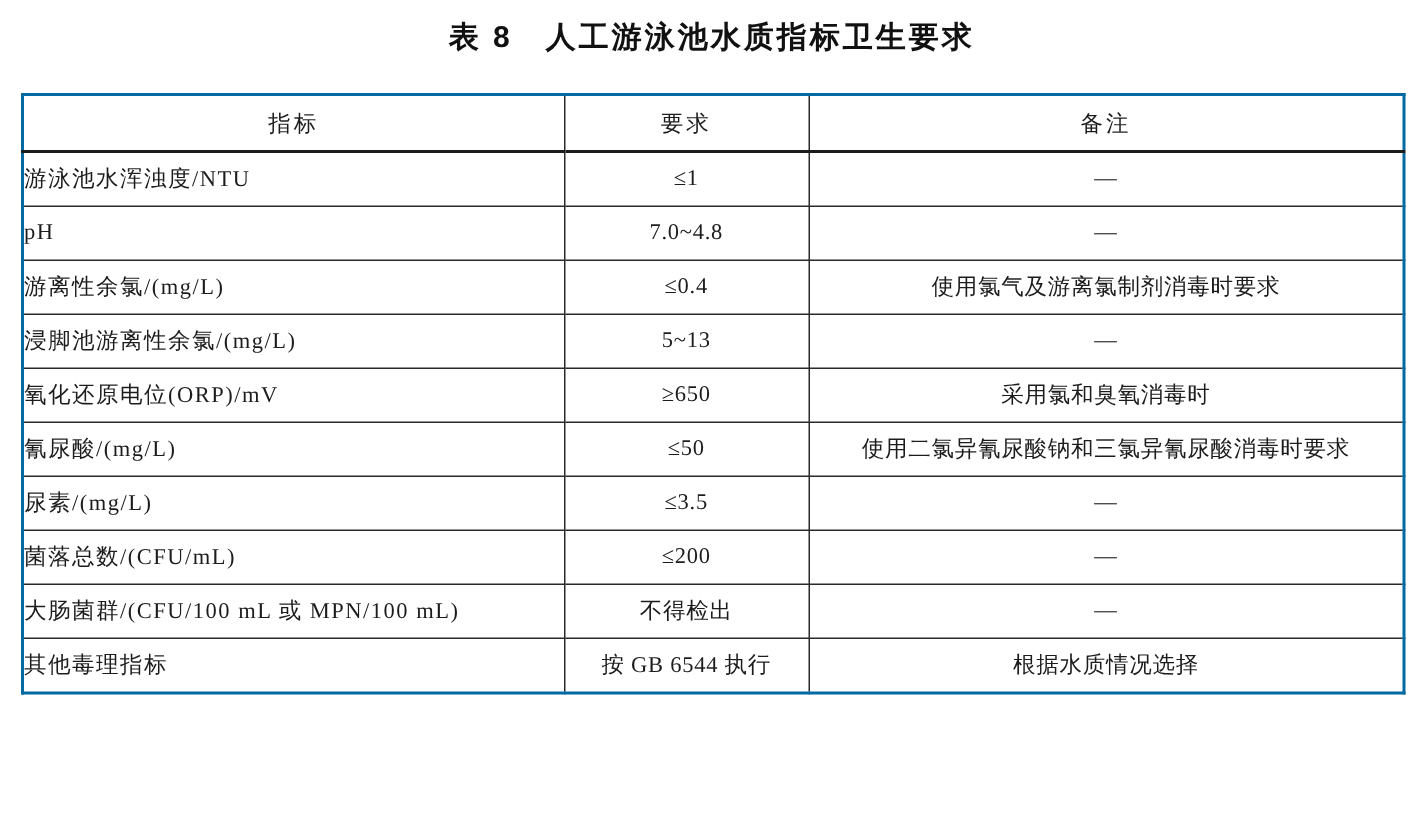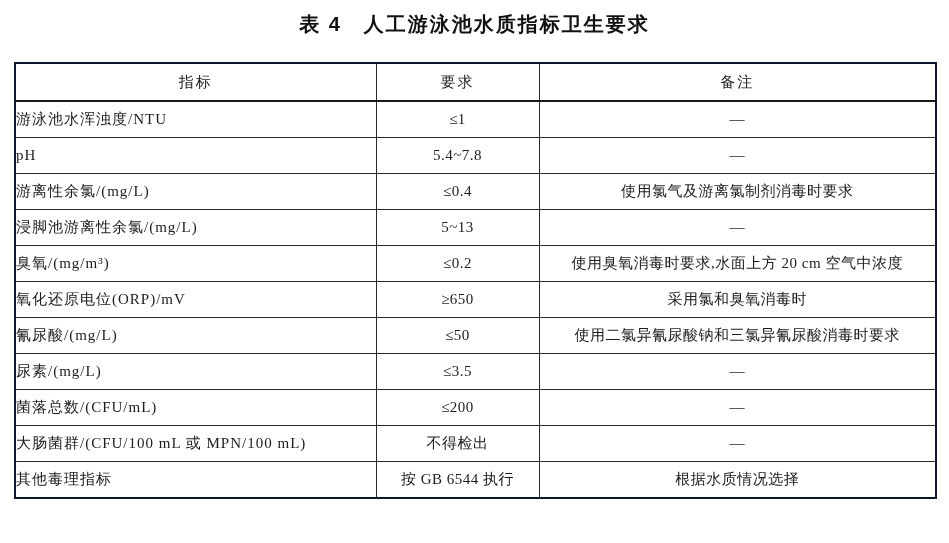--- a/index.html
+++ b/index.html
@@ -32,21 +32,21 @@
   table.wq-table {
     position: absolute;
     left: 14px;
     top: 62px;
     width: 921px;
     border-collapse: collapse;
     table-layout: fixed;
     font-size: 15px;
     color: #1c1c1c;
     background: #ffffff;
-    border: 2px solid #0f172a;
+    border: 2px solid #0369a1;
   }
   table.wq-table col.c1 { width: 361px; }
   table.wq-table col.c2 { width: 163px; }
   table.wq-table col.c3 { width: 397px; }
   table.wq-table th,
   table.wq-table td {
     border: 1px solid #2a2a2a;
     padding: 0;
     overflow: hidden;
     white-space: nowrap;
@@ -75,21 +75,21 @@
   td.cell-remark {
     text-align: center;
     letter-spacing: 0.5px;
   }
 </style>
 </head>
 <body>
 
 <div class="page">
 
-  <div class="doc-title">表 4　人工游泳池水质指标卫生要求</div>
+  <div class="doc-title">表 8　人工游泳池水质指标卫生要求</div>
 
   <table class="wq-table">
     <colgroup>
       <col class="c1">
         <col class="c2">
         <col class="c3">
     </colgroup>
     <thead>
       <tr>
         <th>指标</th>
@@ -98,37 +98,32 @@
       </tr>
     </thead>
     <tbody>
       <tr>
         <td class="cell-indicator">游泳池水浑浊度/NTU</td>
         <td class="cell-requirement">≤1</td>
         <td class="cell-remark">—</td>
       </tr>
       <tr>
         <td class="cell-indicator">pH</td>
-        <td class="cell-requirement">5.4~7.8</td>
+        <td class="cell-requirement">7.0~4.8</td>
         <td class="cell-remark">—</td>
       </tr>
       <tr>
         <td class="cell-indicator">游离性余氯/(mg/L)</td>
         <td class="cell-requirement">≤0.4</td>
         <td class="cell-remark">使用氯气及游离氯制剂消毒时要求</td>
       </tr>
       <tr>
         <td class="cell-indicator">浸脚池游离性余氯/(mg/L)</td>
         <td class="cell-requirement">5~13</td>
         <td class="cell-remark">—</td>
-      </tr>
-      <tr>
-        <td class="cell-indicator">臭氧/(mg/m³)</td>
-        <td class="cell-requirement">≤0.2</td>
-        <td class="cell-remark">使用臭氧消毒时要求,水面上方 20 cm 空气中浓度</td>
       </tr>
       <tr>
         <td class="cell-indicator">氧化还原电位(ORP)/mV</td>
         <td class="cell-requirement">≥650</td>
         <td class="cell-remark">采用氯和臭氧消毒时</td>
       </tr>
       <tr>
         <td class="cell-indicator">氰尿酸/(mg/L)</td>
         <td class="cell-requirement">≤50</td>
         <td class="cell-remark">使用二氯异氰尿酸钠和三氯异氰尿酸消毒时要求</td>

